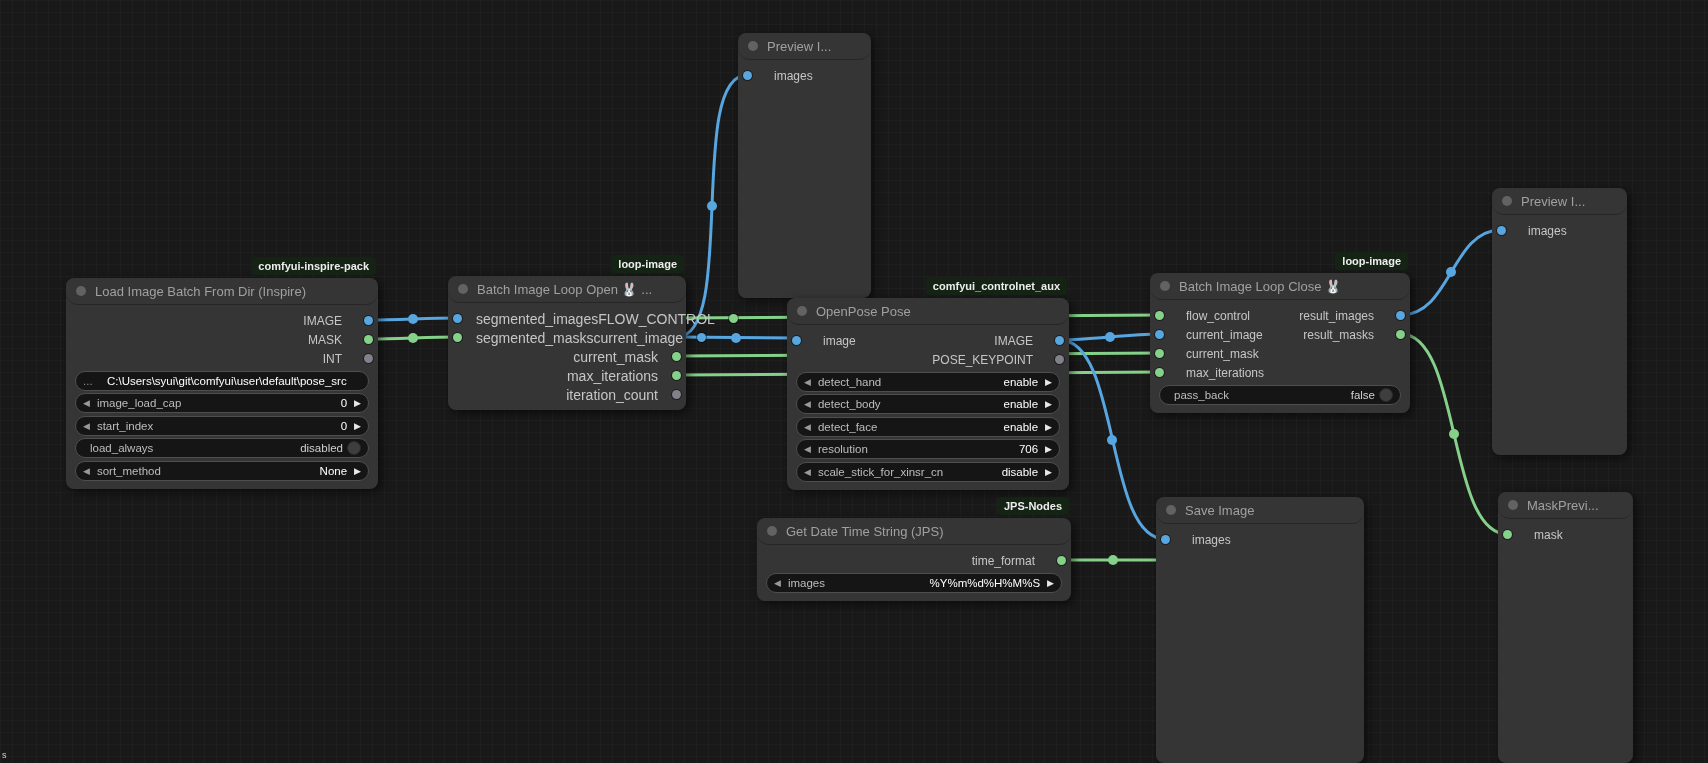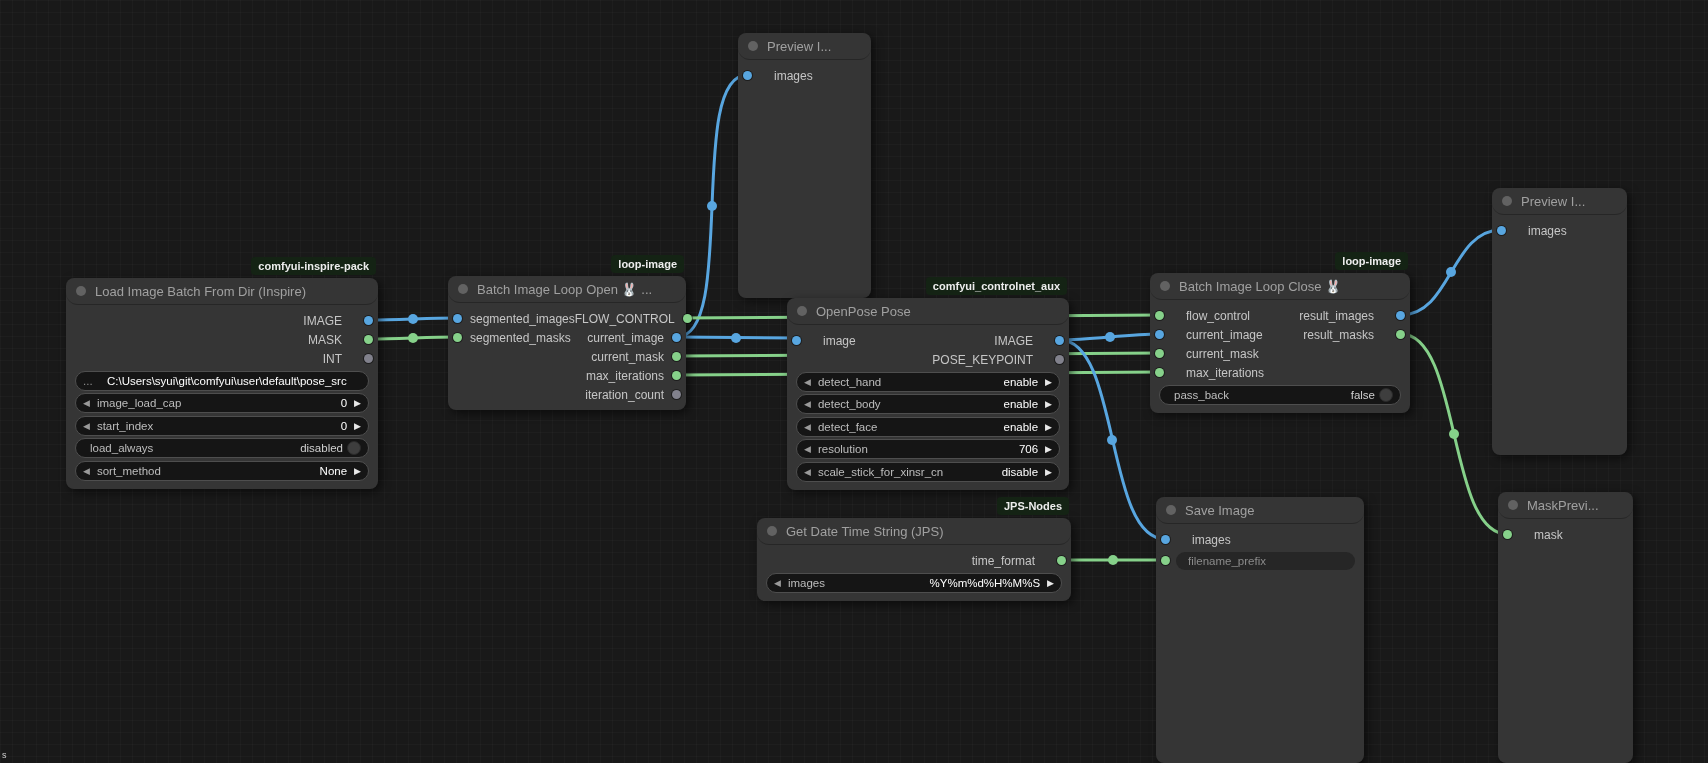--- a/index.html
+++ b/index.html
@@ -39,21 +39,21 @@
   .rows{padding:6px 0;}
   .prow{height:19px;display:flex;align-items:center;position:relative;}
   .prow.dual{justify-content:space-between;}
   .port{display:flex;align-items:center;gap:22px;white-space:nowrap;}
   .port.in{padding-left:5px;}
   .port.out{flex-direction:row-reverse;margin-left:auto;padding-right:5px;}
   .pdot{width:9px;height:9px;border-radius:50%;flex:none;box-shadow:0 0 0 1px rgba(0,0,0,.45);}
   .pdot.blue{background:var(--link-image,#58a6e0);}
   .pdot.green{background:var(--link-mask,#86d18a);}
   .pdot.gray{background:var(--port-gray,#81818c);}
-  .tight .port{font-size:12px;gap:8px;}
+  .tight .port{font-size:14px;gap:14px;}
 
   .widget{
     height:18px;margin:2.5px 9px;background:var(--widget-bg,#151515);
     border:1px solid var(--widget-border,#4e4e4e);border-radius:10px;
     display:flex;align-items:center;padding:0 7px;font-size:11.5px;
     color:var(--widget-label-text,#bdbdbd);white-space:nowrap;overflow:hidden;
   }
   .widget .arrow{font-size:9px;color:#9a9a9a;flex:none;cursor:pointer;}
   .widget .arrow.r{color:#e8e8e8;}
   .widget .wlabel{margin-left:7px;}
@@ -358,24 +358,20 @@
       <span class="collapse-dot"></span>
       <span>Save Image</span>
     </div>
     <div class="rows">
       <div class="prow">
         <span class="port in">
           <span class="pdot blue"></span>
           <span>images</span>
         </span>
       </div>
-      <div class="wrow">
-        <span class="pdot green"></span>
-        <span class="textwidget">filename_prefix</span>
-      </div>
     </div>
   </div>
 
   <div class="node" style="left:1492px;top:188px;width:135px;height:267px;">
     <div class="node-title">
       <span class="collapse-dot"></span>
       <span>Preview I...</span>
     </div>
     <div class="rows">
       <div class="prow">

